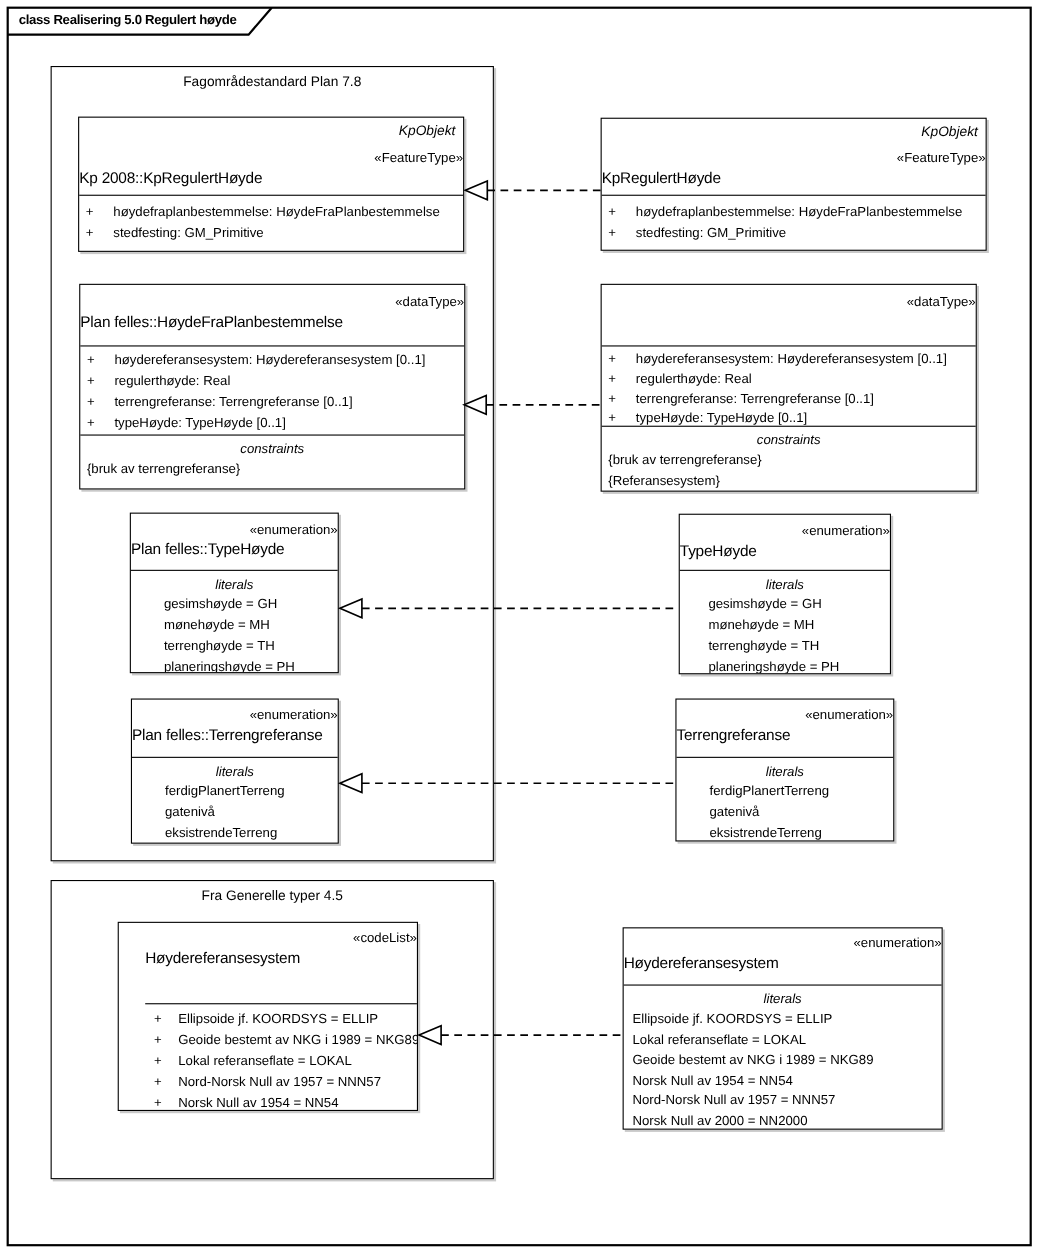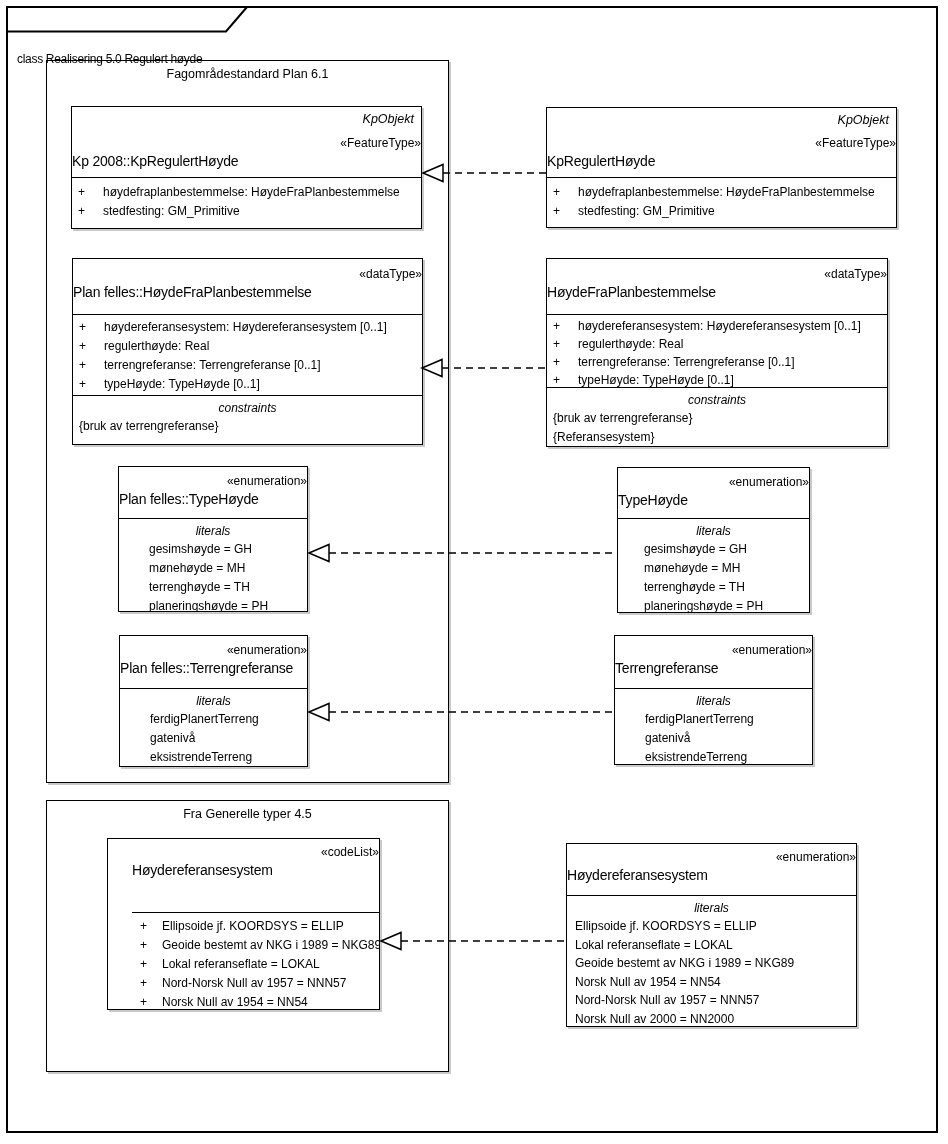--- a/index.html
+++ b/index.html
@@ -6,22 +6,22 @@
   body{
     width:948px;height:1144px;position:relative;background:#ffffff;
     font-family:"Liberation Sans",sans-serif;color:#000;
     -webkit-font-smoothing:antialiased;
   }
   .frame{
     position:absolute;left:6px;top:6px;width:932px;height:1127px;
     border:2px solid #000;box-sizing:border-box;z-index:0;background:#fff;
   }
   .tab-title{
-    position:absolute;left:17px;top:11px;font-weight:normal;font-size:12px;
-    letter-spacing:-0.3px;z-index:4;white-space:nowrap;margin-top:41px;
+    position:absolute;left:17px;top:11px;font-weight:bold;font-size:12px;
+    letter-spacing:-0.3px;z-index:4;white-space:nowrap;
   }
   .pkg{
     position:absolute;border:1.5px solid #000;box-sizing:border-box;
     background:#fff;box-shadow:2px 2px 0 #c9c9c9;z-index:1;
   }
   .pkg-label{text-align:center;padding-top:6px;font-size:12.5px;}
   .uml-box{
     position:absolute;border:1.5px solid #000;box-sizing:border-box;
     background:#fff;box-shadow:2px 2px 0 #c9c9c9;z-index:2;
     display:flex;flex-direction:column;font-size:12px;line-height:18px;
@@ -40,21 +40,21 @@
   .con-line{padding-left:6px;line-height:19px;white-space:nowrap;}
   svg.overlay{position:absolute;left:0;top:0;z-index:3;pointer-events:none;}
 </style>
 </head>
 <body>
 
 <div class="frame"></div>
 <div class="tab-title">class Realisering 5.0 Regulert høyde</div>
 
 <div class="pkg" style="left:46px;top:60px;width:403px;height:723px;">
-  <div class="pkg-label">Fagområdestandard Plan 6.1</div>
+  <div class="pkg-label">Fagområdestandard Plan 7.8</div>
 </div>
 
 <div class="pkg" style="left:46px;top:800px;width:403px;height:272px;">
   <div class="pkg-label">Fra Generelle typer 4.5</div>
 </div>
 
 <div class="uml-box" style="left:71px;top:106px;width:351px;height:123px;">
   <div class="hdr" style="height:70px;">
     <div class="tag">KpObjekt</div>
     <div class="stereo" style="margin-top:27px;">«FeatureType»</div>
@@ -115,21 +115,20 @@
   </div>
   <div class="sec">
     <div class="sec-label">constraints</div>
     <div class="con-line">{bruk av terrengreferanse}</div>
   </div>
 </div>
 
 <div class="uml-box" style="left:546px;top:258px;width:342px;height:189px;">
   <div class="hdr" style="height:49px;padding-top:6px;">
     <div class="stereo">«dataType»</div>
-    <div class="cls-name">HøydeFraPlanbestemmelse</div>
   </div>
   <div class="sec" style="height:73px;flex:none;padding-top:2px;">
     <div class="row row-s">
         <span class="plus">+</span>
         <span>høydereferansesystem: Høydereferansesystem [0..1]</span>
       </div>
     <div class="row row-s">
         <span class="plus">+</span>
         <span>regulerthøyde: Real</span>
       </div>

